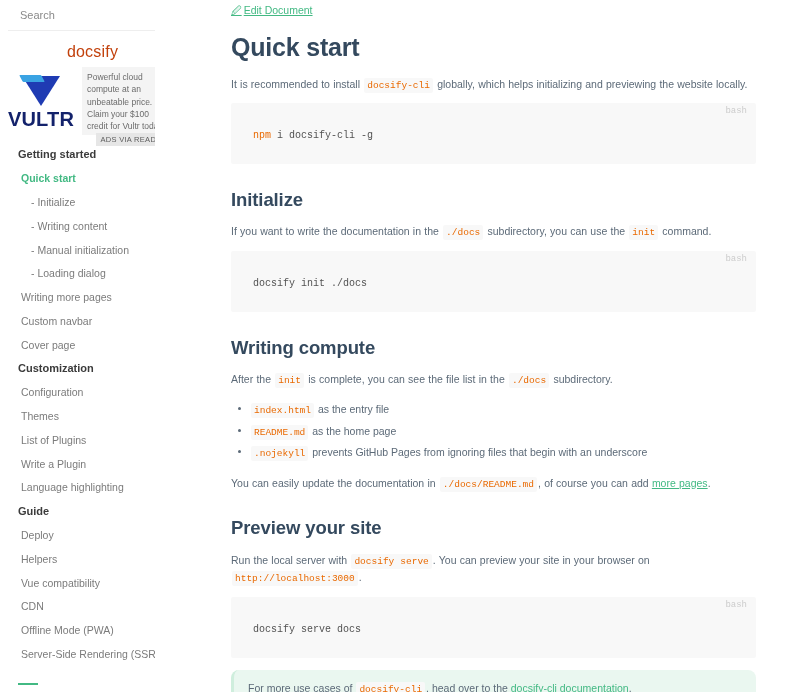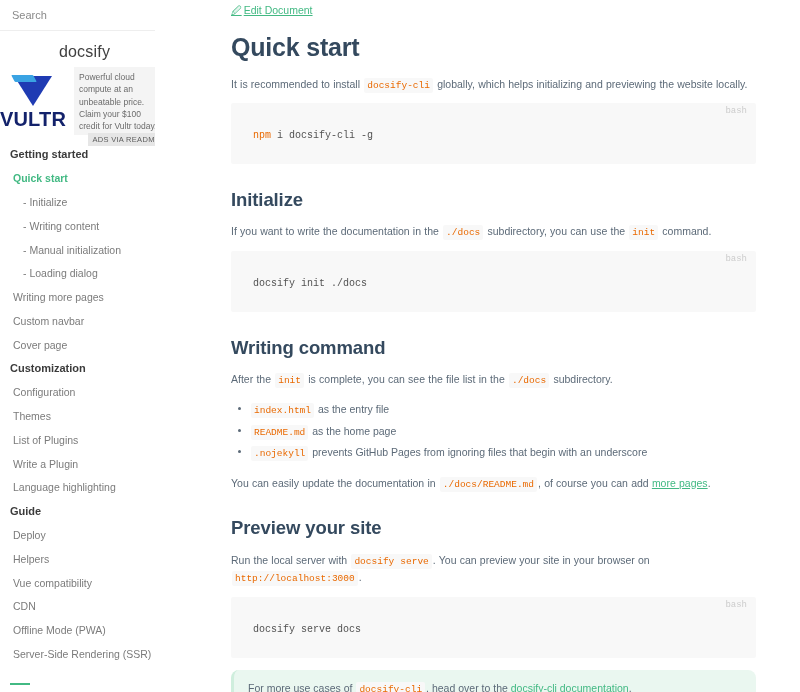--- a/index.html
+++ b/index.html
@@ -9,21 +9,21 @@
     overflow: hidden;
     background: #ffffff;
     font-family: "Liberation Sans", sans-serif;
     -webkit-font-smoothing: antialiased;
   }
 
   #app { position: relative; width: 800px; height: 692px; }
 
   
   .sidebar {
-    position: absolute; top: 0; left: 0;
+    position: absolute; top: 0; left: 8px;
     width: 170px; height: 692px;
     background: #ffffff;
     border-right: 1px solid #eeeeee;
     overflow: hidden;
   }
 
   .search-box {
     height: 31px;
     border-bottom: 1px solid #eeeeee;
     display: flex; align-items: center;
@@ -33,21 +33,21 @@
     border: 0; outline: 0; width: 100%;
     font-family: "Liberation Sans", sans-serif;
     font-size: 11px; color: #555;
     background: transparent;
   }
   .search-input::placeholder { color: #8a8a8a; }
 
   .site-title {
     text-align: center;
     font-size: 16px;
-    color: #404040;
+    color: #c2410c;
     font-weight: 400;
     margin: 12px 0 6px 0;
     letter-spacing: 0.2px;
   }
 
   
   .carbon-ad {
     position: relative;
     height: 68px;
     margin: 2px 0 8px 0;
@@ -357,21 +357,21 @@
         <span>subdirectory, you can use the</span>
         <code class="inline">init</code>
         <span>command.</span>
       </p>
 
       <div class="code-block">
         <span class="lang">bash</span>
         <pre>docsify init ./docs</pre>
       </div>
 
-      <h2 class="doc-h2">Writing command</h2>
+      <h2 class="doc-h2">Writing compute</h2>
 
       <p class="doc-p">
         <span>After the</span>
         <code class="inline">init</code>
         <span>is complete, you can see the file list in the</span>
         <code class="inline">./docs</code>
         <span>subdirectory.</span>
       </p>
 
       <ul class="doc-ul">

